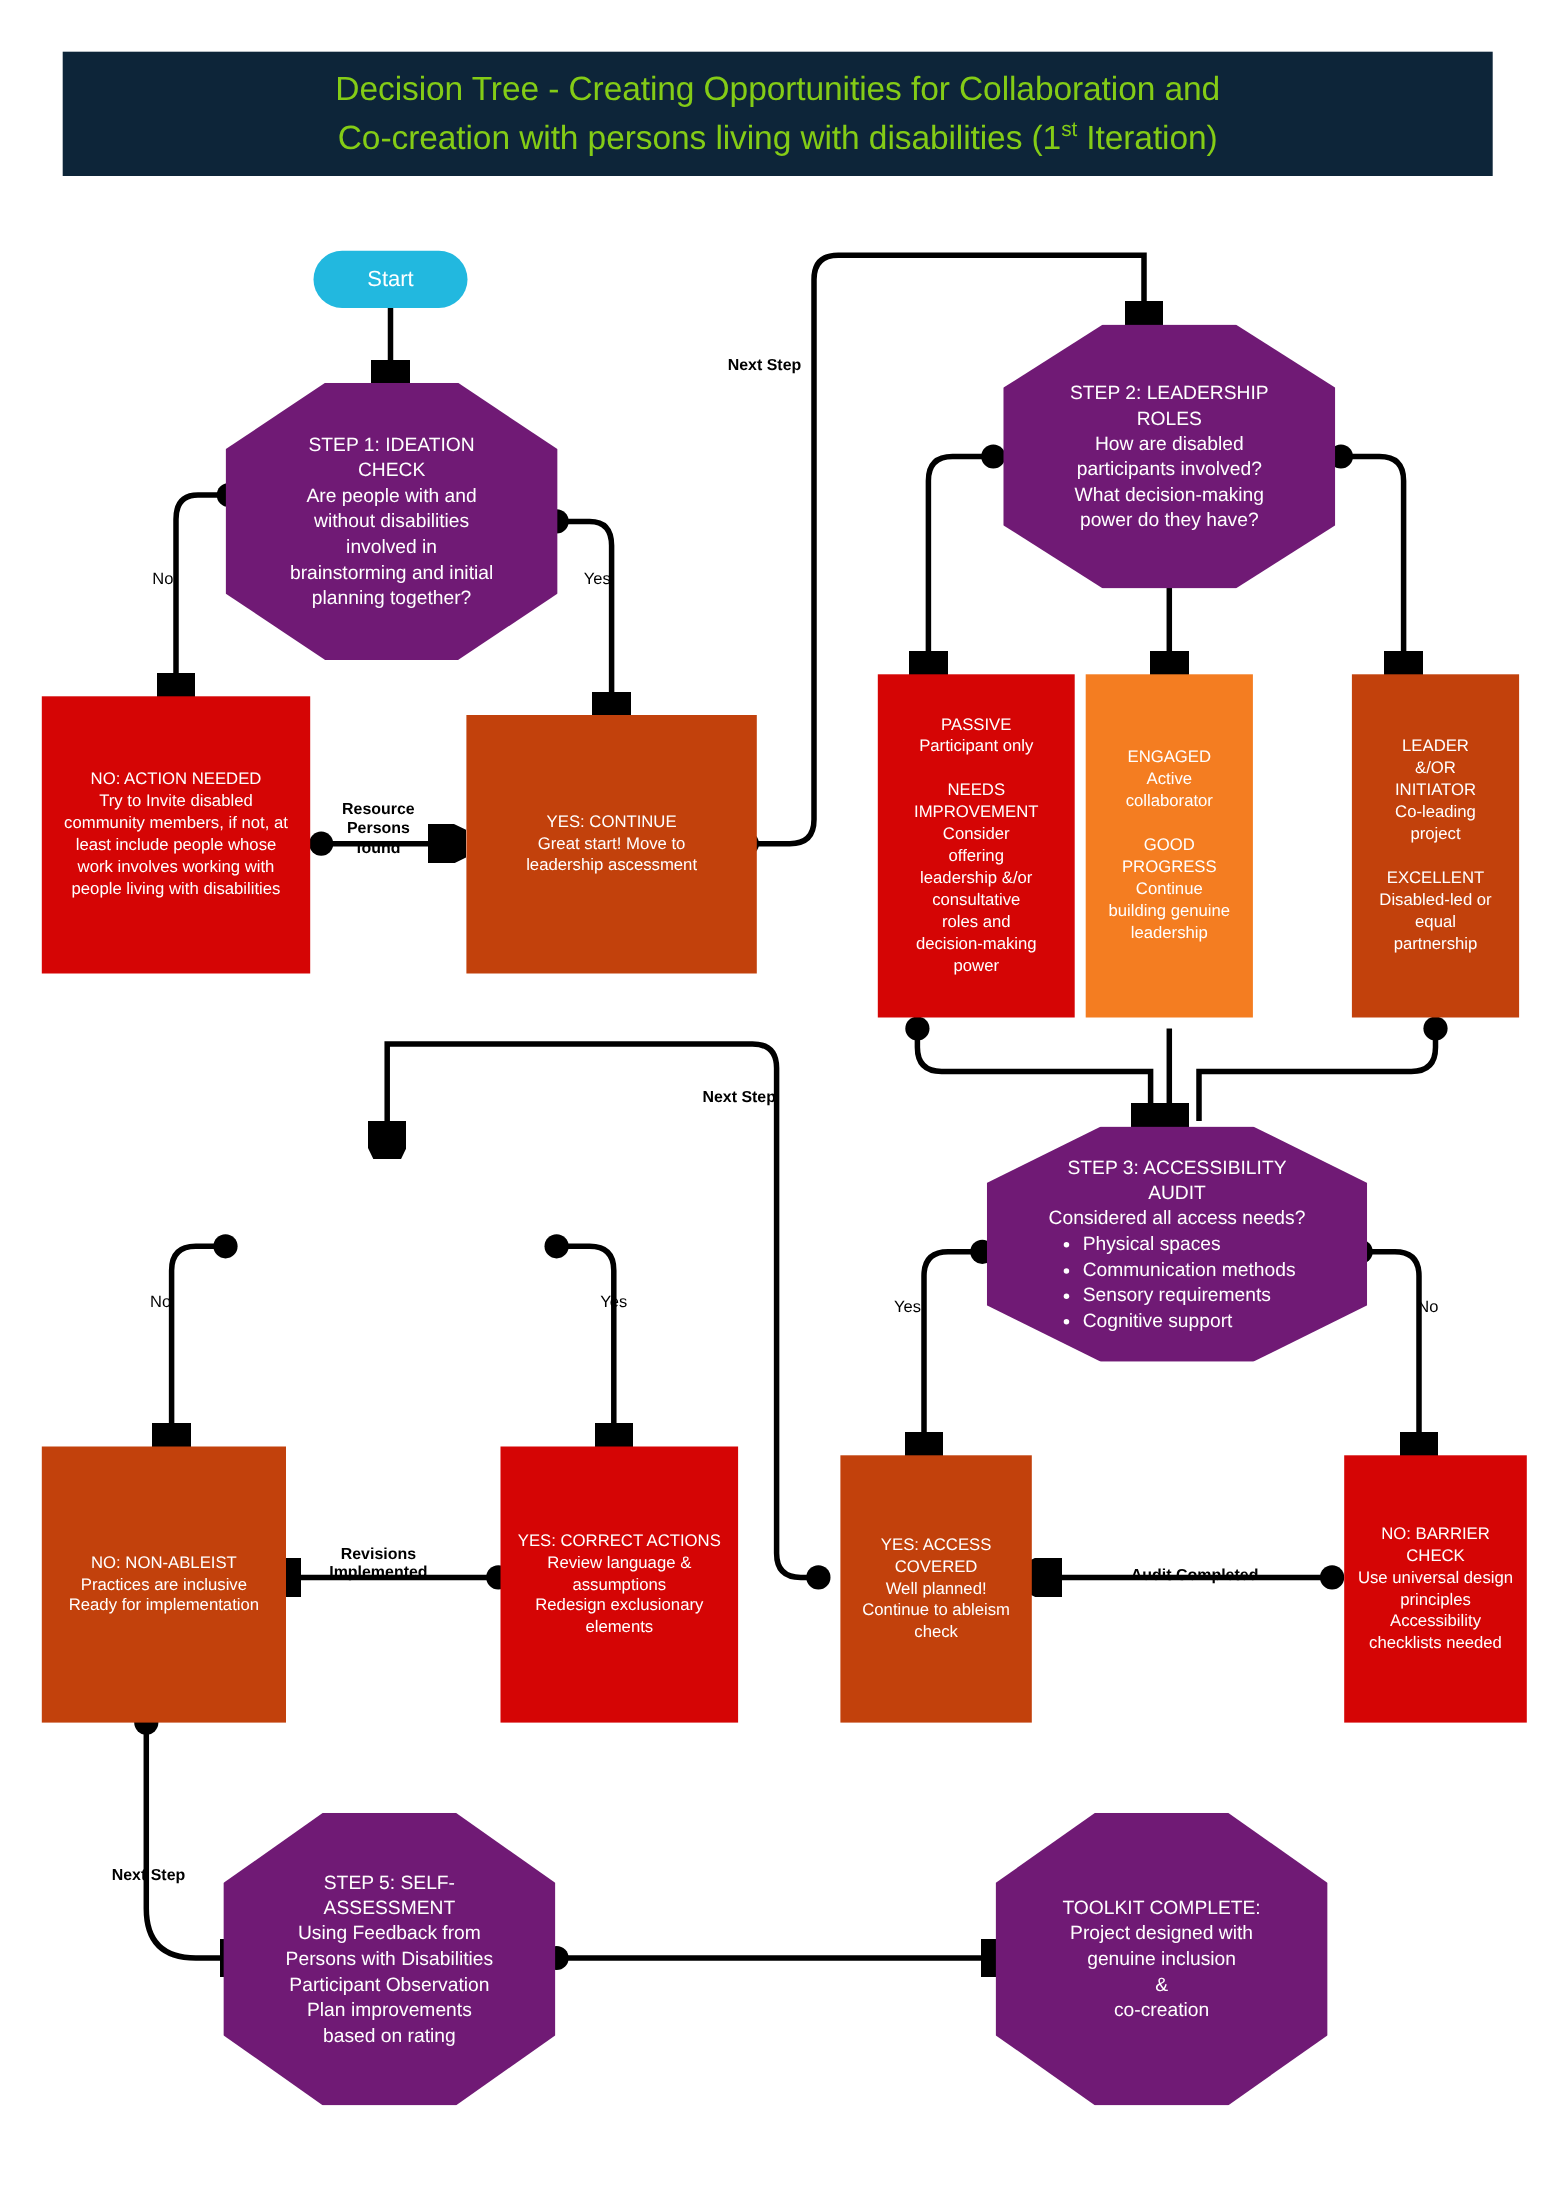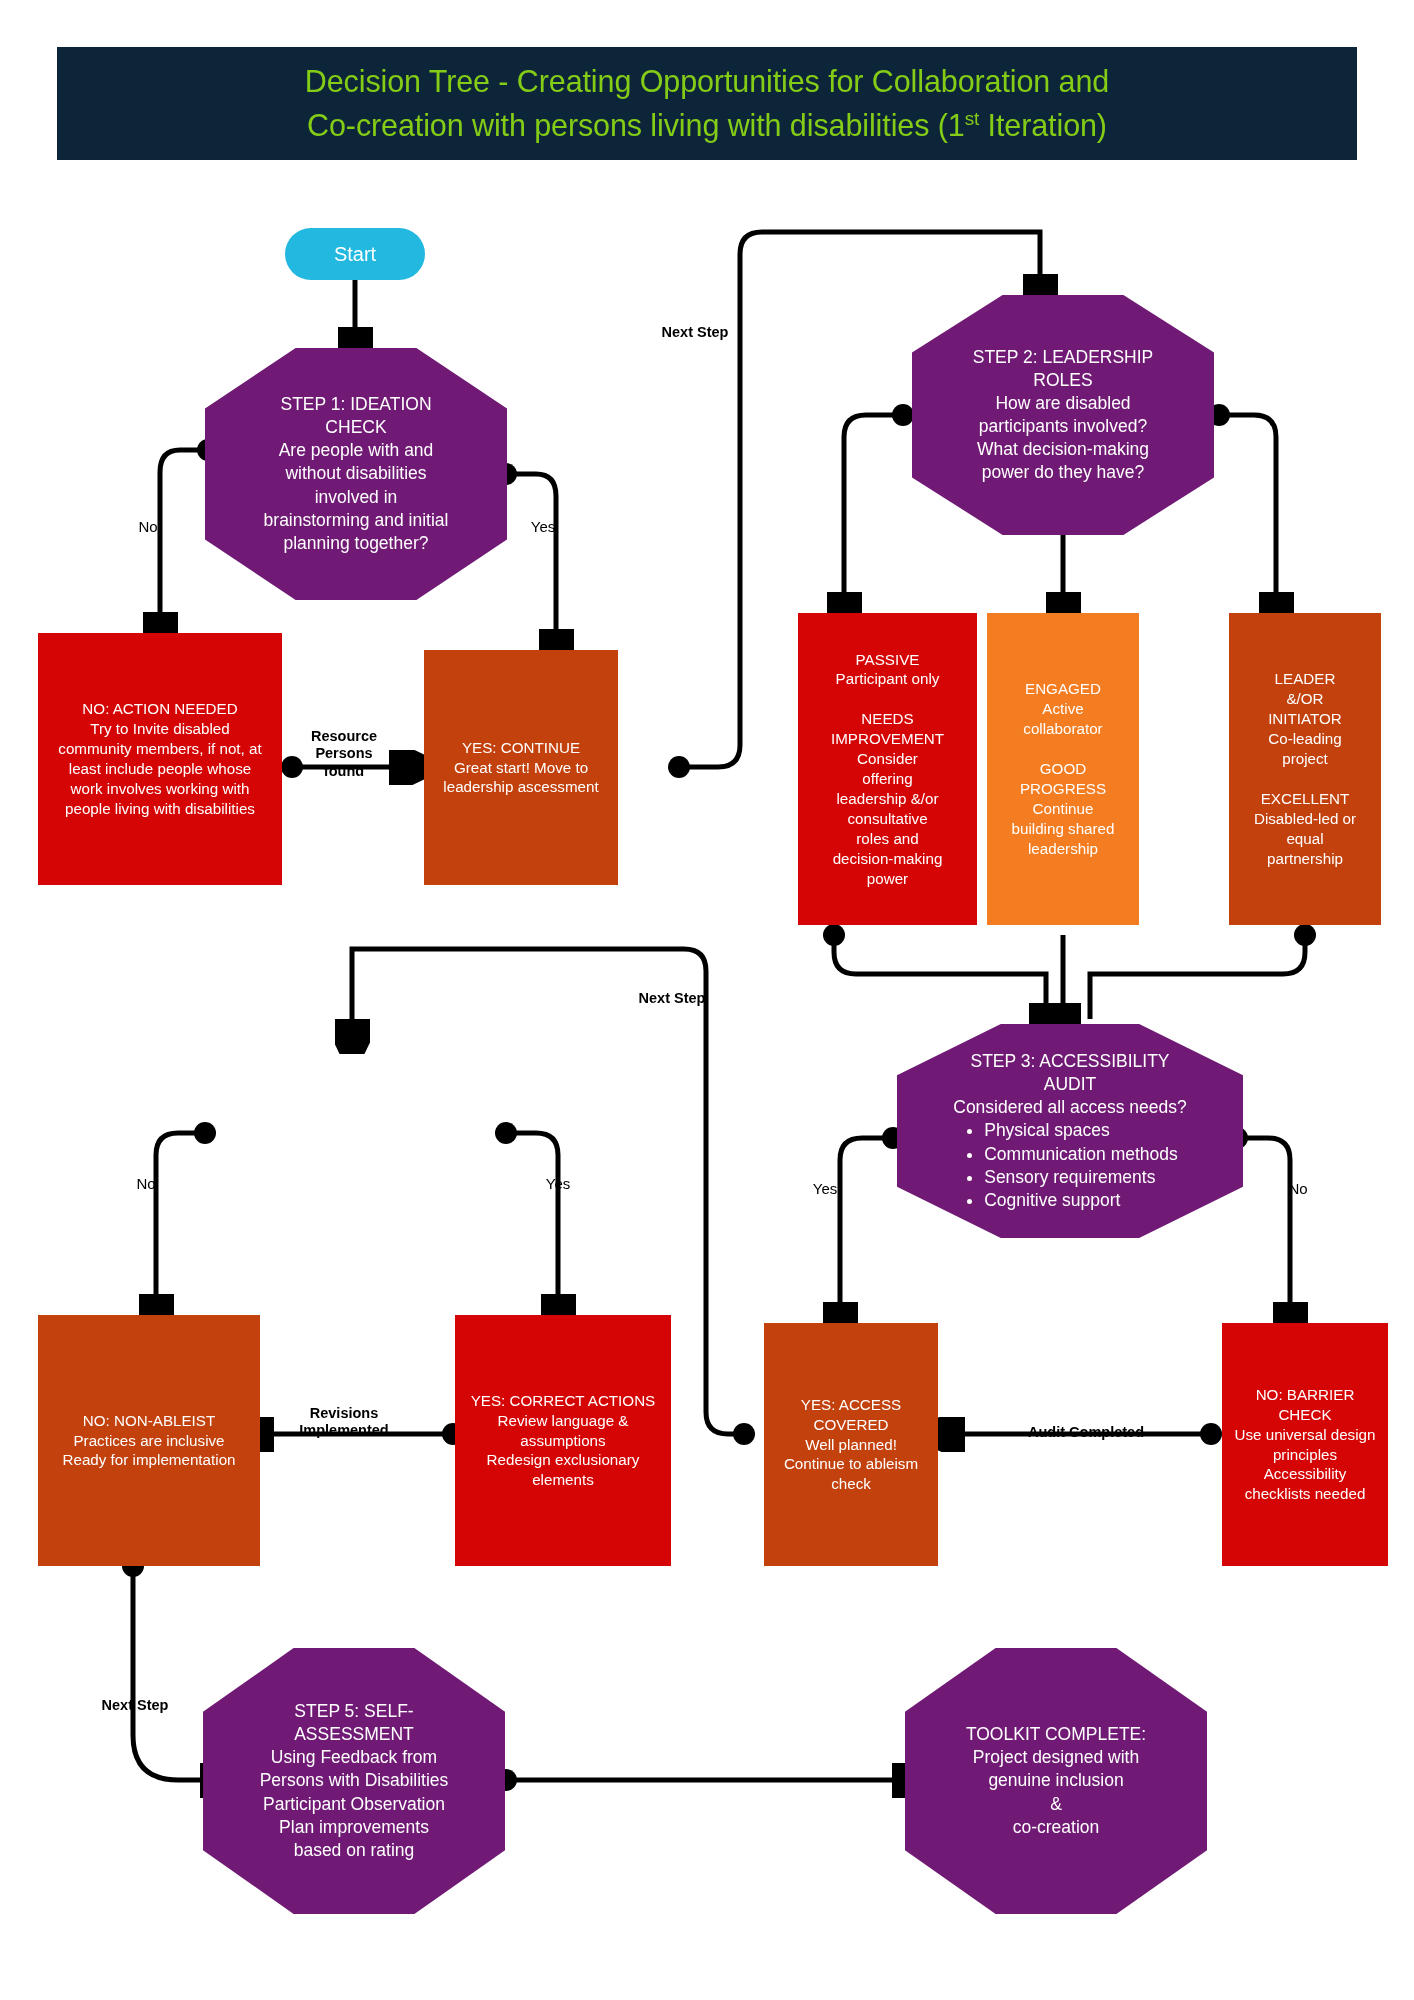--- a/index.html
+++ b/index.html
@@ -207,21 +207,21 @@
 
   <div class="node rect red" style="left:38px; top:633px; width:244px; height:252px;">
     <span class="node-label">NO: ACTION NEEDED
 Try to Invite disabled
 community members, if not, at
 least include people whose
 work involves working with
 people living with disabilities</span>
   </div>
 
-  <div class="node rect grn" style="left:424px; top:650px; width:194px; height:235px;">
+  <div class="node rect grn" style="left:424px; top:650px; width:264px; height:235px;">
     <span class="node-label">YES: CONTINUE
 Great start! Move to
 leadership ascessment</span>
   </div>
 
   <div class="node oct" style="left:912px; top:295px; width:302px; height:240px;">
     <span class="node-label">STEP 2: LEADERSHIP
 ROLES
 How are disabled
 participants involved?
@@ -245,21 +245,21 @@
   </div>
 
   <div class="node rect org" style="left:987px; top:613px; width:152px; height:312px;">
     <span class="node-label">ENGAGED
 Active
 collaborator
 
 GOOD
 PROGRESS
 Continue
-building shared
+building genuine
 leadership</span>
   </div>
 
   <div class="node rect grn" style="left:1229px; top:613px; width:152px; height:312px;">
     <span class="node-label">LEADER
 &amp;/OR
 INITIATOR
 Co-leading
 project
 

